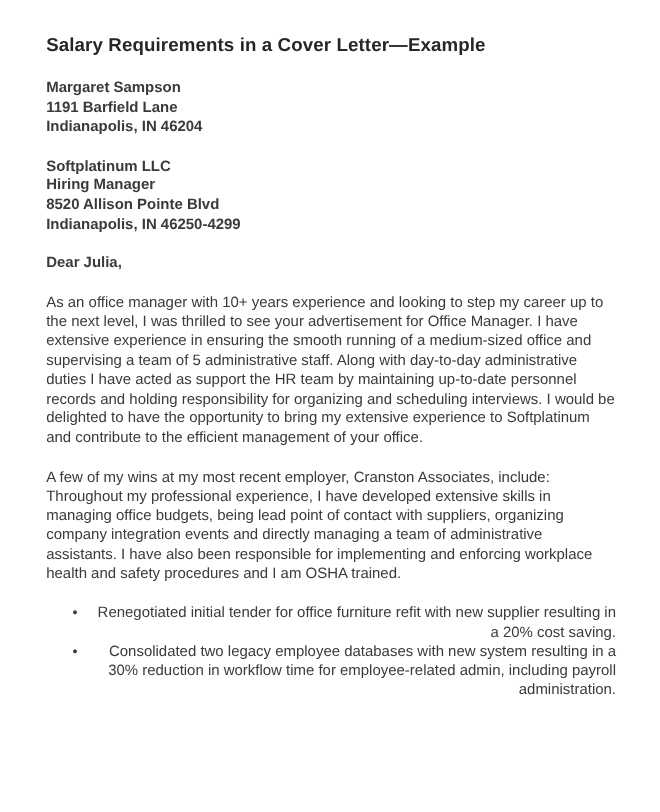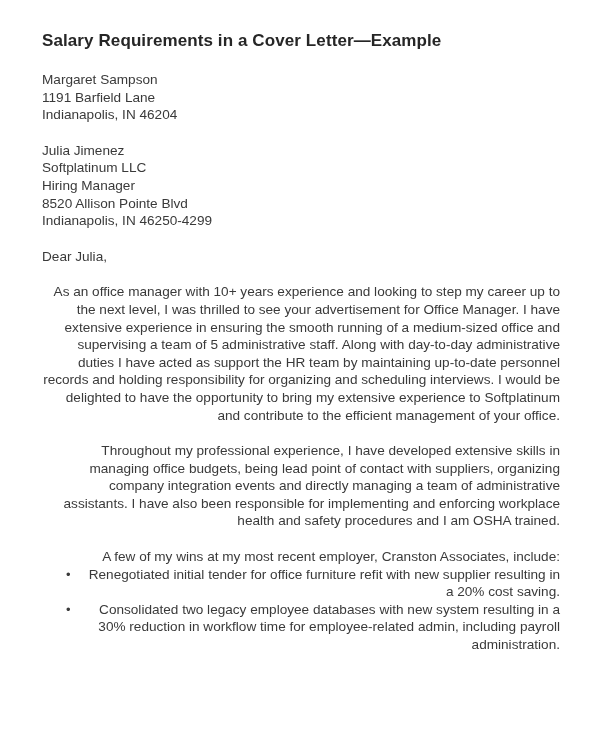--- a/index.html
+++ b/index.html
@@ -26,24 +26,25 @@
     font-weight: 700;
     color: #262626;
     margin: 0 0 19px 0;
     letter-spacing: 0.1px;
   }
   .block {
     margin: 0 0 18px 0;
   }
   .block .line {
     margin: 0;
+    font-weight: bold;
   }
   .para {
     margin: 0 0 18px 0;
-    text-align: right;
+    text-align: left;
   }
   .wins-intro {
     margin: 0;
   }
   ul.bullet-list {
     margin: 0;
     padding: 0 0 0 43px;
     list-style: none;
   }
   ul.bullet-list li {
@@ -68,35 +69,34 @@
   <h1 class="doc-title">Salary Requirements in a Cover Letter—Example</h1>
 
   <div class="block">
     <div class="line">Margaret Sampson</div>
     <div class="line">1191 Barfield Lane</div>
     <div class="line">Indianapolis, IN 46204</div>
   </div>
 
 
   <div class="block">
-    <div class="line">Julia Jimenez</div>
     <div class="line">Softplatinum LLC</div>
     <div class="line">Hiring Manager</div>
     <div class="line">8520 Allison Pointe Blvd</div>
     <div class="line">Indianapolis, IN 46250-4299</div>
   </div>
 
   <div class="block">
     <div class="line">Dear Julia,</div>
   </div>
 
   <p class="para">As an office manager with 10+ years experience and looking to step my career up to the next level, I was thrilled to see your advertisement for Office Manager. I have extensive experience in ensuring the smooth running of a medium-sized office and supervising a team of 5 administrative staff. Along with day-to-day administrative duties I have acted as support the HR team by maintaining up-to-date personnel records and holding responsibility for organizing and scheduling interviews. I would be delighted to have the opportunity to bring my extensive experience to Softplatinum and contribute to the efficient management of your office.</p>
 
+  <p class="para wins-intro">A few of my wins at my most recent employer, Cranston Associates, include:</p>
+
   <p class="para">Throughout my professional experience, I have developed extensive skills in managing office budgets, being lead point of contact with suppliers, organizing company integration events and directly managing a team of administrative assistants. I have also been responsible for implementing and enforcing workplace health and safety procedures and I am OSHA trained.</p>
-
-  <p class="para wins-intro">A few of my wins at my most recent employer, Cranston Associates, include:</p>
 
   <ul class="bullet-list">
     <li>Renegotiated initial tender for office furniture refit with new supplier resulting in a 20% cost saving.</li>
     <li>Consolidated two legacy employee databases with new system resulting in a 30% reduction in workflow time for employee-related admin, including payroll administration.</li>
   </ul>
 
 </div>
 
 </body></html>

